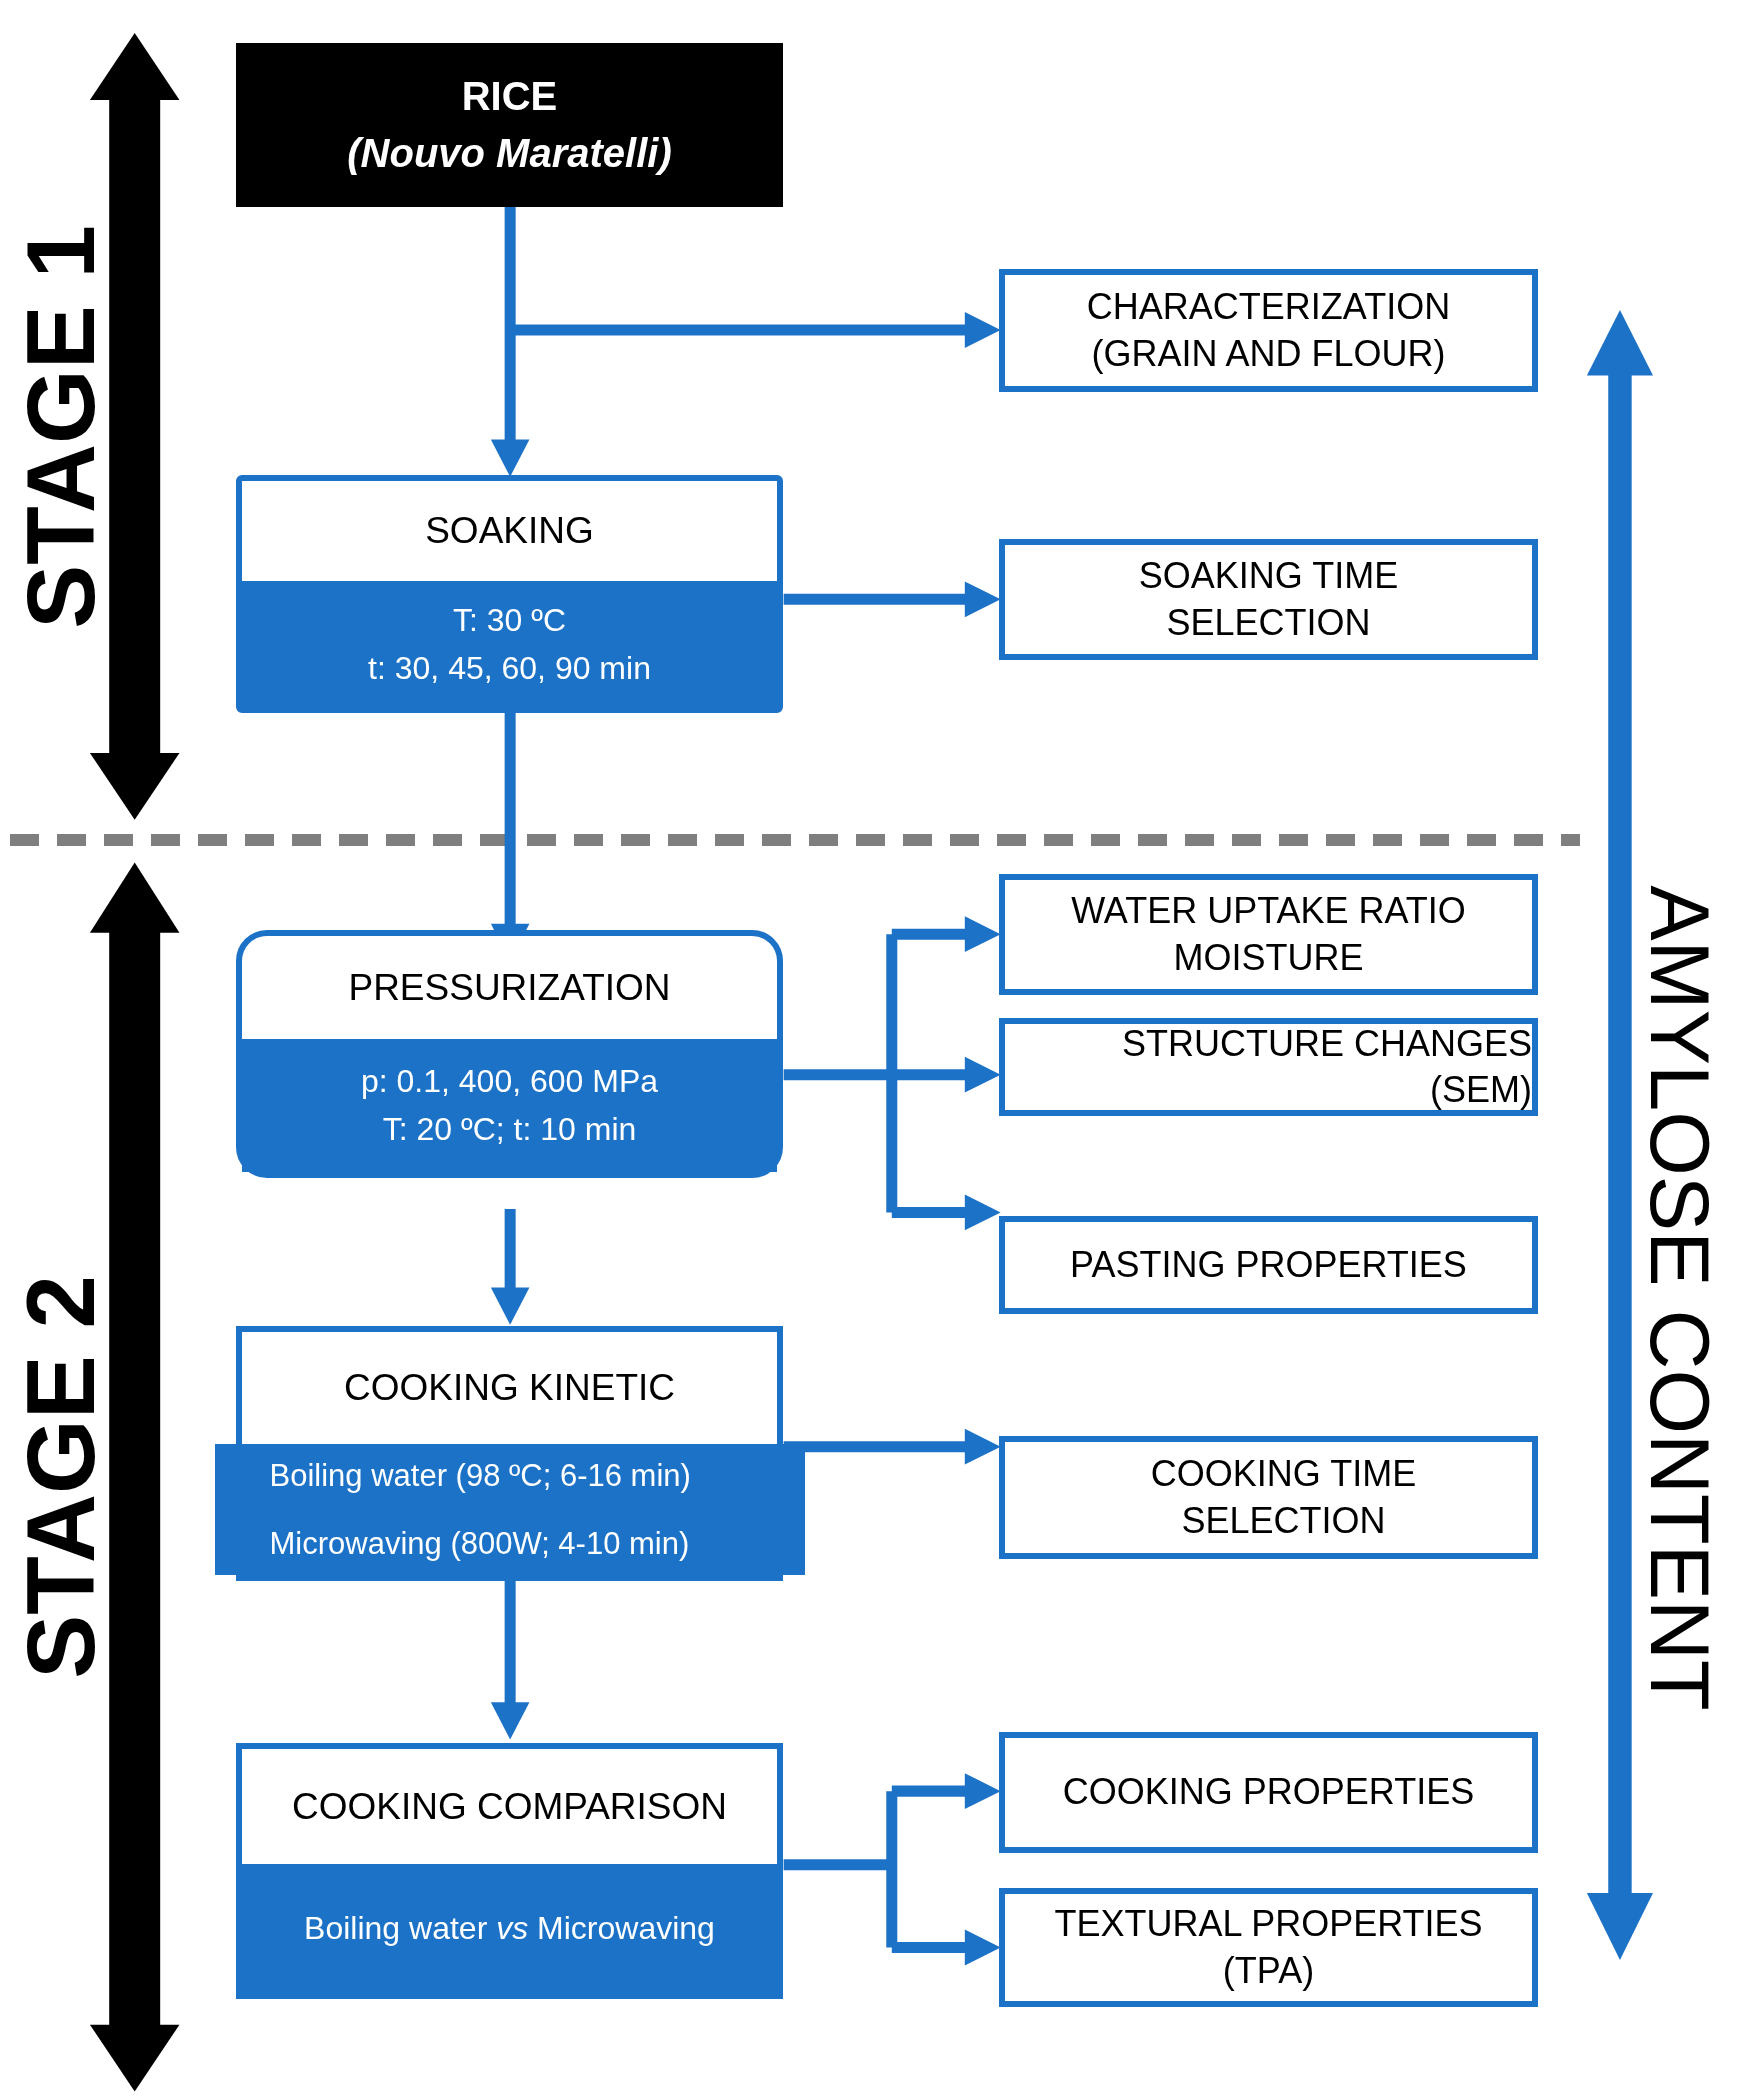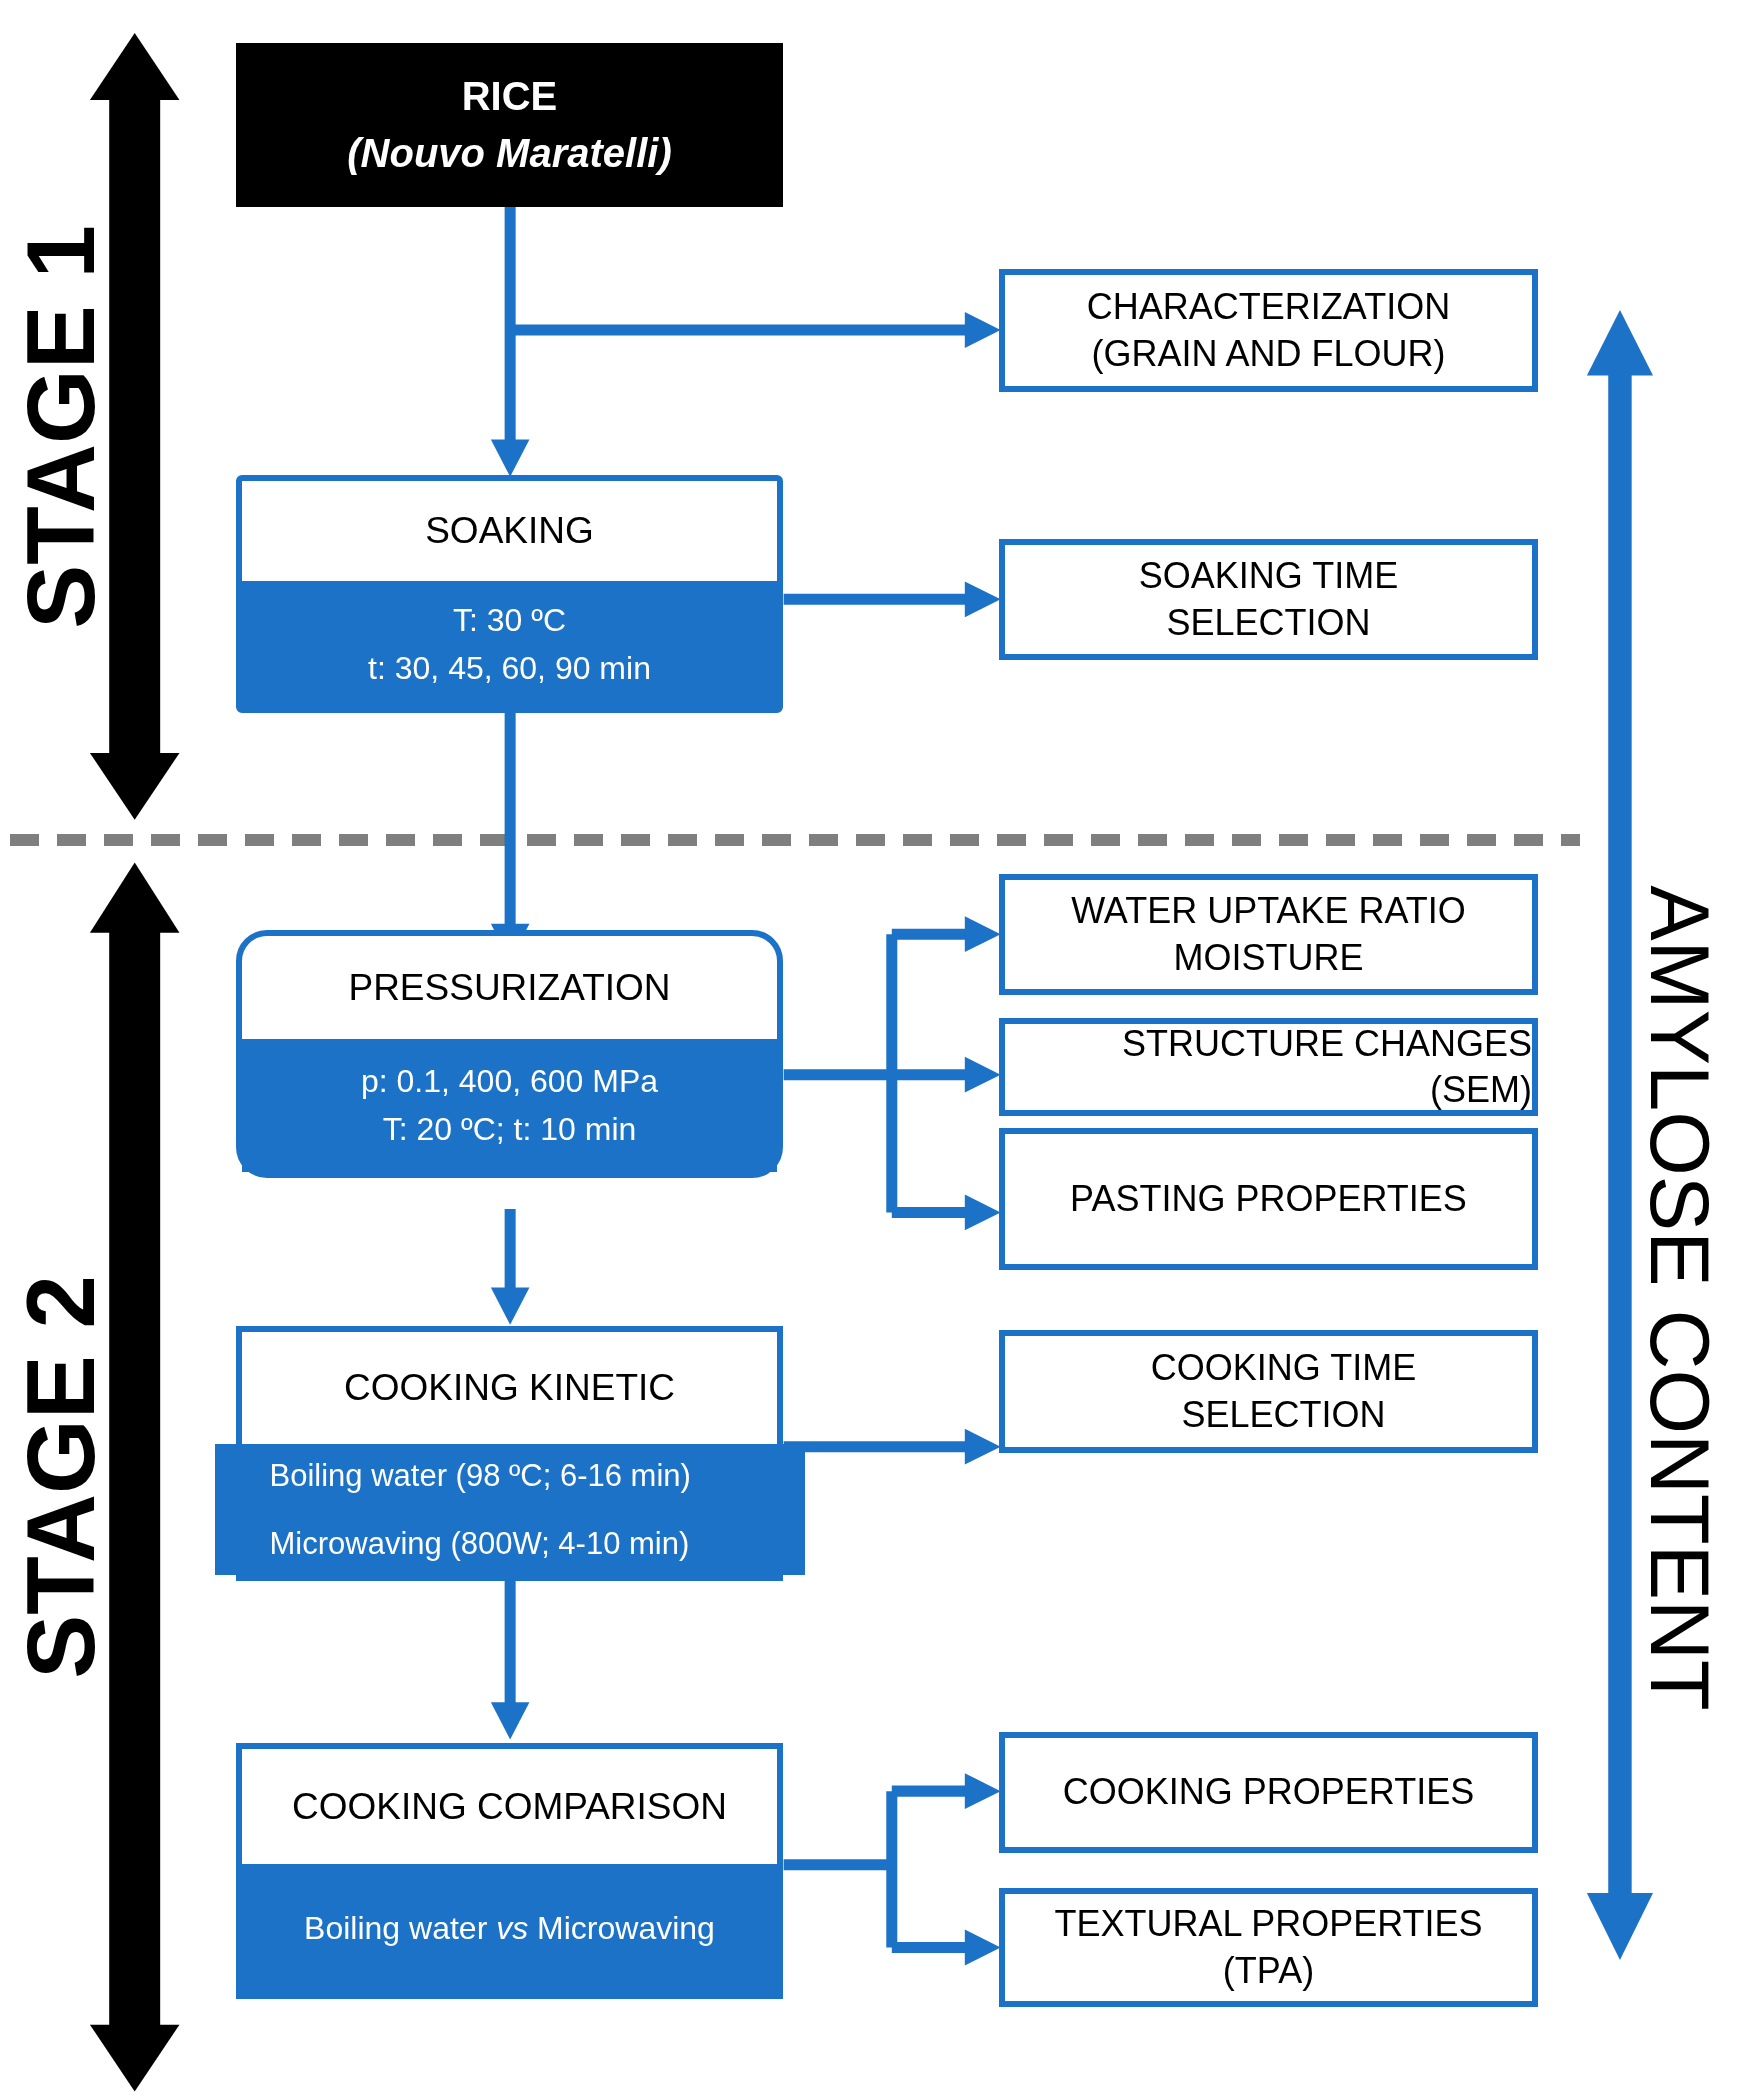--- a/index.html
+++ b/index.html
@@ -26,22 +26,22 @@
   }
   
   .box{position:absolute;box-sizing:border-box;z-index:3;display:flex;flex-direction:column;
        align-items:center;justify-content:center;text-align:center;color:#000;}
   .outbox{left:999px;width:539px;border:6.2px solid #1C72C7;background:#fff;
           font-size:36px;line-height:1.28;}
   .pos-characterization{top:269px;height:123px;}
   .pos-soaking-time{top:539px;height:121px;}
   .pos-water-uptake{top:874px;height:121px;}
   .pos-structure{top:1018px;height:98px;align-items:flex-end;}
-  .pos-pasting{top:1128px;height:142px;}
-  .pos-cooking-time{top:1330px;height:123px;padding-left:30px;}
+  .pos-pasting{top:1216px;height:98px;}
+  .pos-cooking-time{top:1436px;height:123px;padding-left:30px;}
   .pos-cooking-props{top:1732px;height:121px;}
   .pos-textural{top:1888px;height:119px;}
   .rice{
     left:236px;top:43px;width:547px;height:164px;background:#000000;color:#fff;
     font-weight:bold;font-size:40px;gap:12.4px;
   }
   .rice .sub{font-style:italic;}
   .twotone{left:236px;width:547px;border:6.9px solid #1C72C7;background:#fff;padding:0;}
   .twotone .head{width:100%;display:flex;align-items:center;justify-content:center;
                  font-size:37px;color:#000;}

